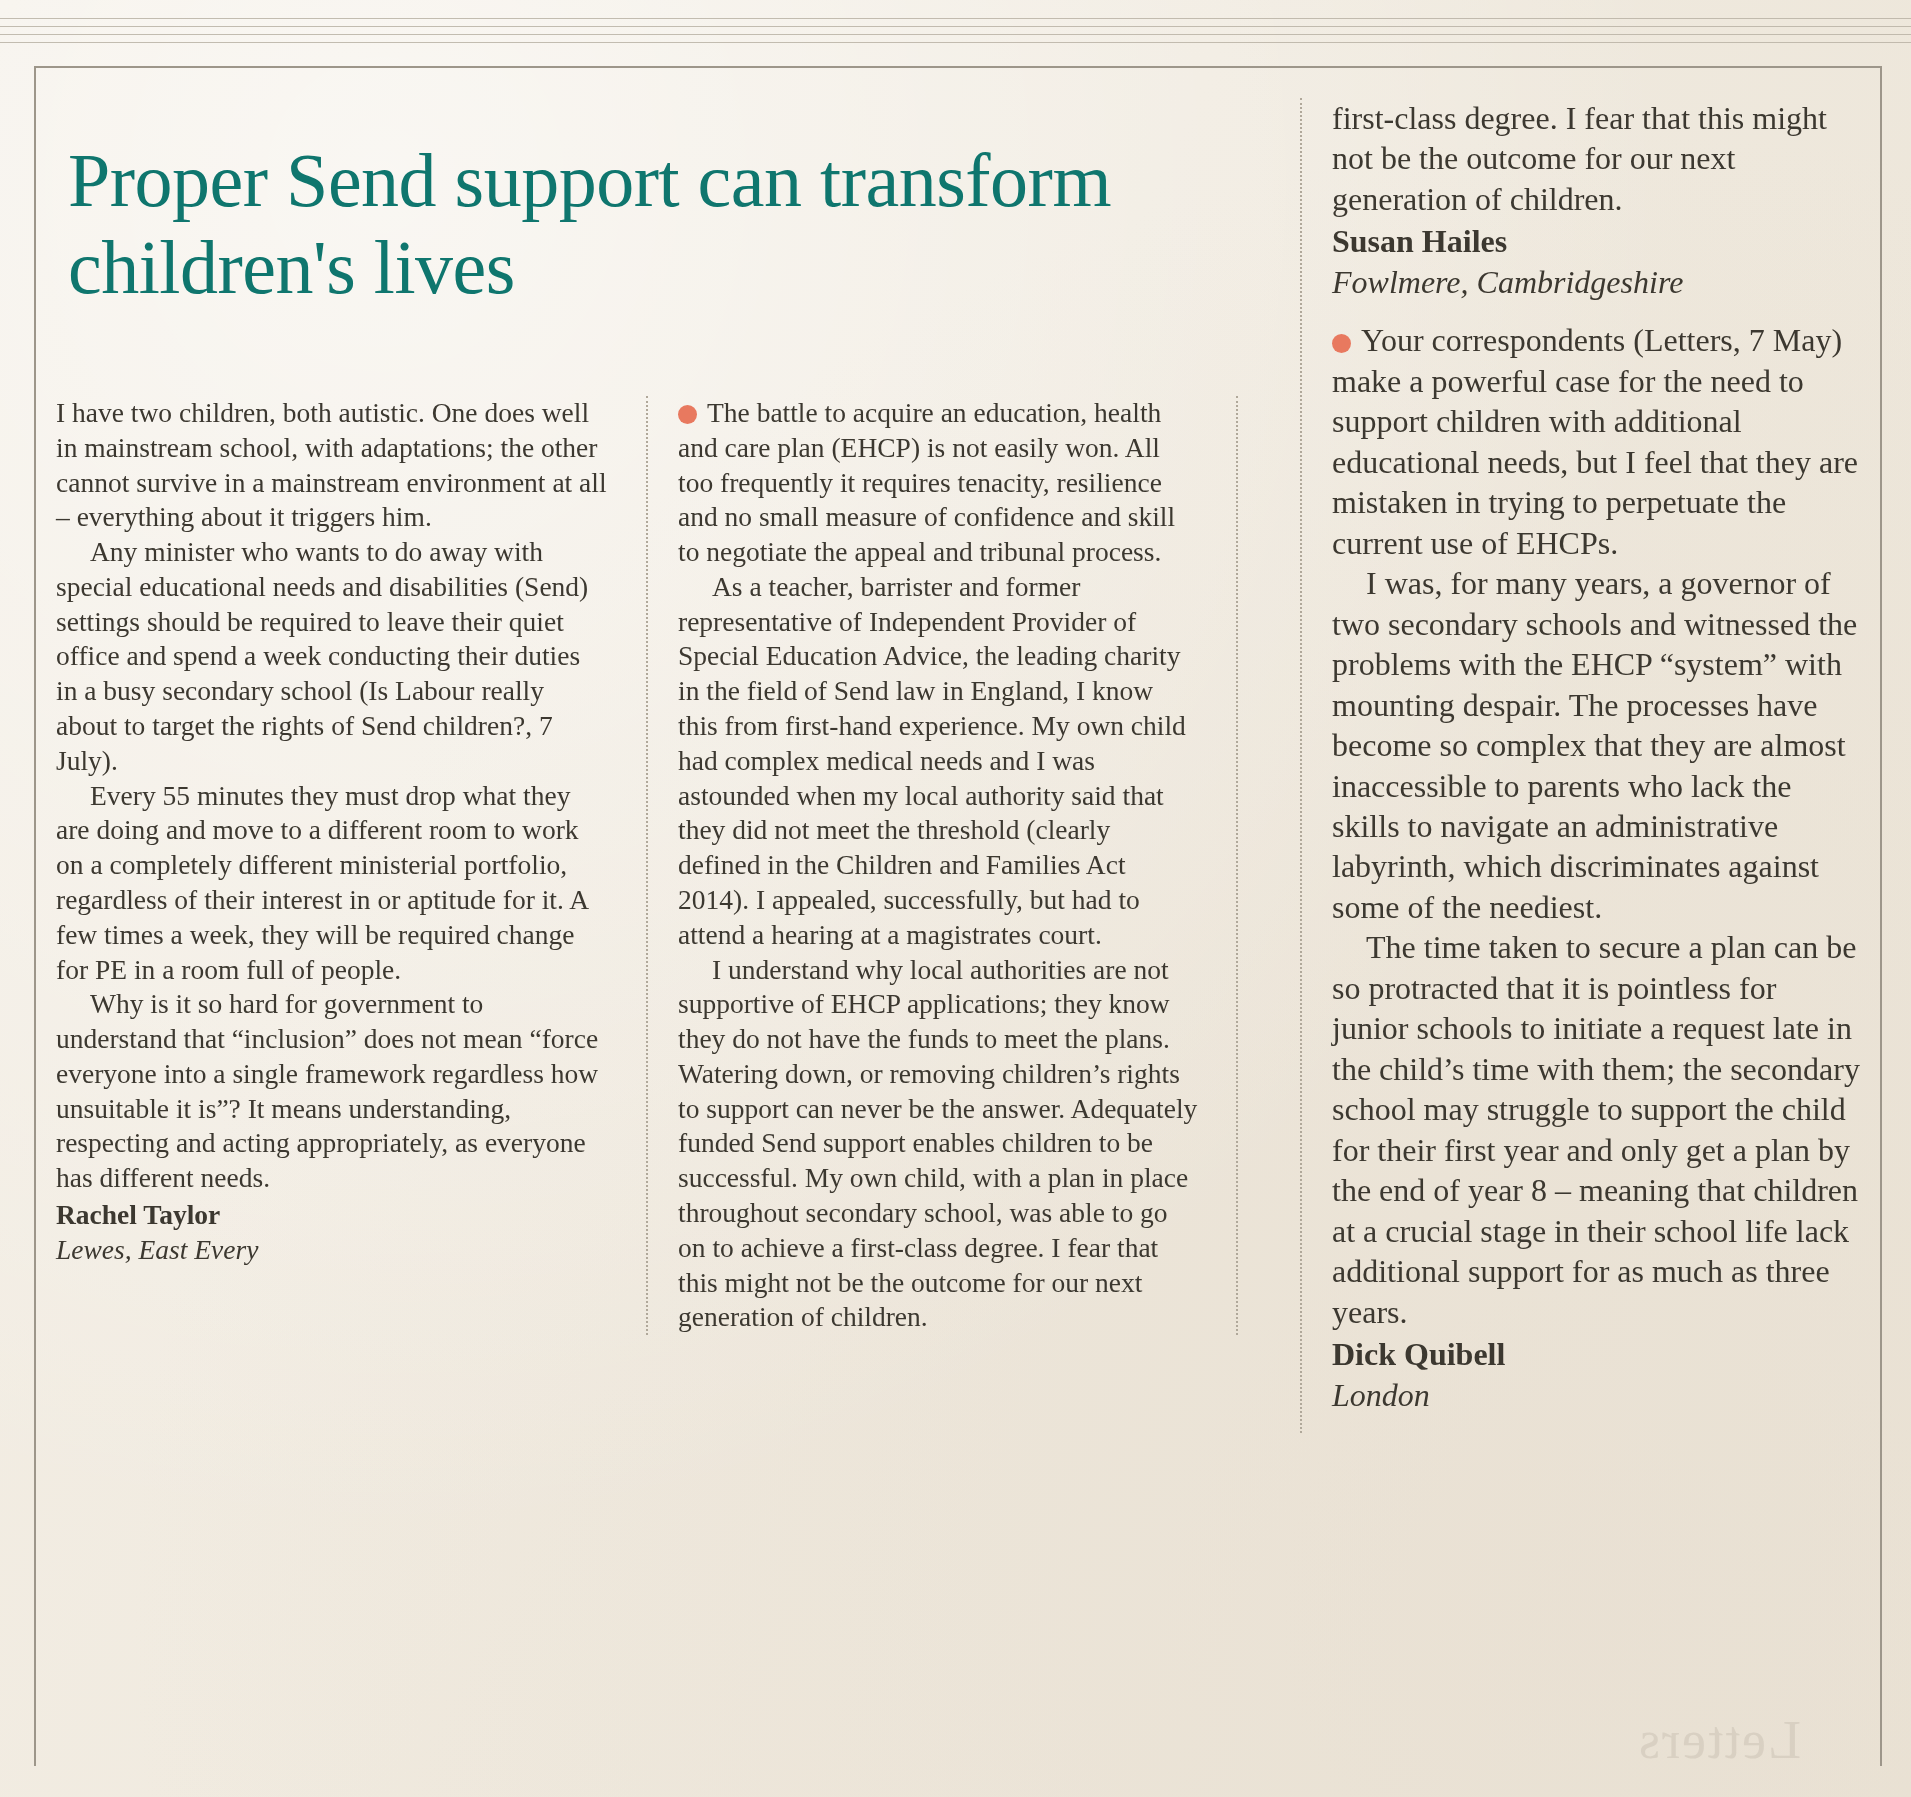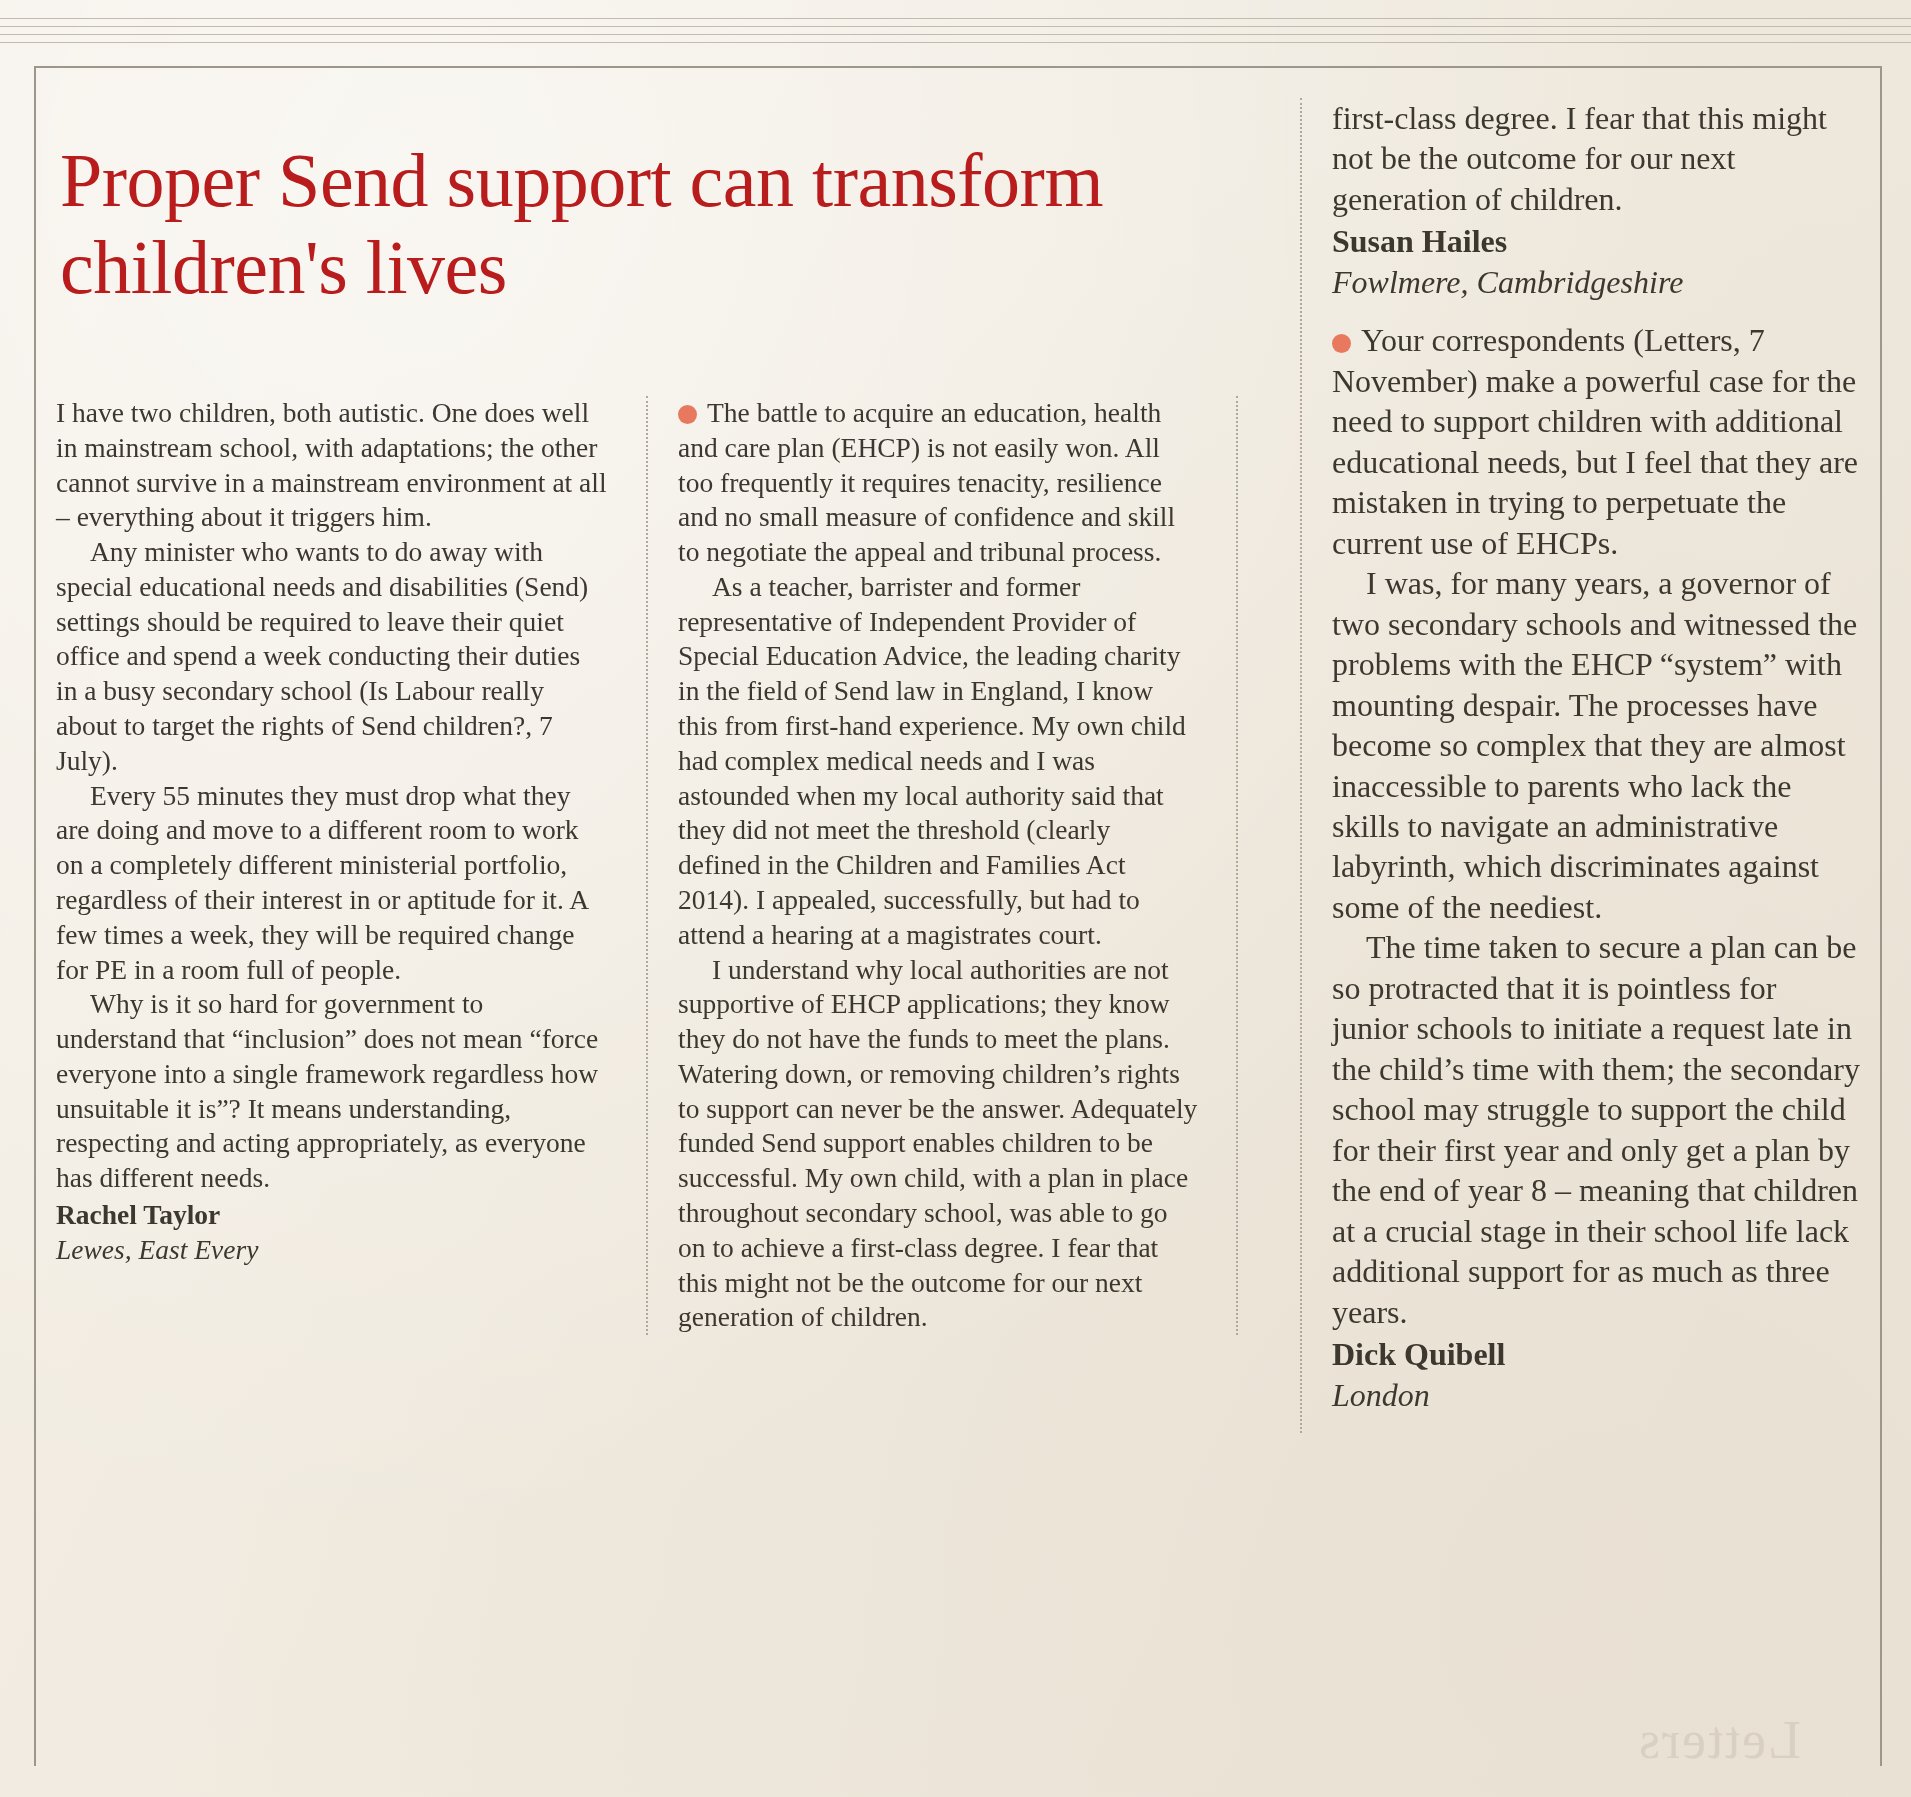--- a/index.html
+++ b/index.html
@@ -51,29 +51,29 @@
     border-left: 2px solid #9d968a;
     border-top: 2px solid #9d968a;
     border-right: 2px solid #9d968a;
     border-bottom: 0;
     box-sizing: border-box;
     padding: 0;
   }
 
   .headline {
     position: absolute;
-    left: 60px;
+    left: 68px;
     top: 86px;
     width: 1230px;
     font-family: "Liberation Serif", serif;
     font-weight: 400;
     font-size: 76px;
     line-height: 1.15;
     letter-spacing: -0.5px;
-    color: #b91c1c;
+    color: #0f766e;
   }
 
   .columns {
     position: absolute;
     left: 56px;
     top: 396px;
     width: 1800px;
     display: flex;
     gap: 12px;
   }
@@ -158,21 +158,21 @@
   <div class="frame"></div>
 
   <h1 class="headline">Proper Send support can transform children's lives</h1>
 
   <div class="col-right-top">
     <p>first-class degree. I fear that this might not be the outcome for our next generation of children.</p>
     <p class="sig-name">Susan Hailes</p>
     <p class="sig-place">Fowlmere, Cambridgeshire</p>
 
     <div class="letter">
-      <p><span class="bullet"></span><span>Your correspondents (Letters, 7 November) make a powerful case for the need to support children with additional educational needs, but I feel that they are mistaken in trying to perpetuate the current use of EHCPs.</span></p>
+      <p><span class="bullet"></span><span>Your correspondents (Letters, 7 May) make a powerful case for the need to support children with additional educational needs, but I feel that they are mistaken in trying to perpetuate the current use of EHCPs.</span></p>
       <p class="indent">I was, for many years, a governor of two secondary schools and witnessed the problems with the EHCP “system” with mounting despair. The processes have become so complex that they are almost inaccessible to parents who lack the skills to navigate an administrative labyrinth, which discriminates against some of the neediest.</p>
       <p class="indent">The time taken to secure a plan can be so protracted that it is pointless for junior schools to initiate a request late in the child’s time with them; the secondary school may struggle to support the child for their first year and only get a plan by the end of year 8 – meaning that children at a crucial stage in their school life lack additional support for as much as three years.</p>
       <p class="sig-name">Dick Quibell</p>
       <p class="sig-place">London</p>
     </div>
   </div>
 
   <div class="columns">
     <div class="col c1">
       <div class="letter">

